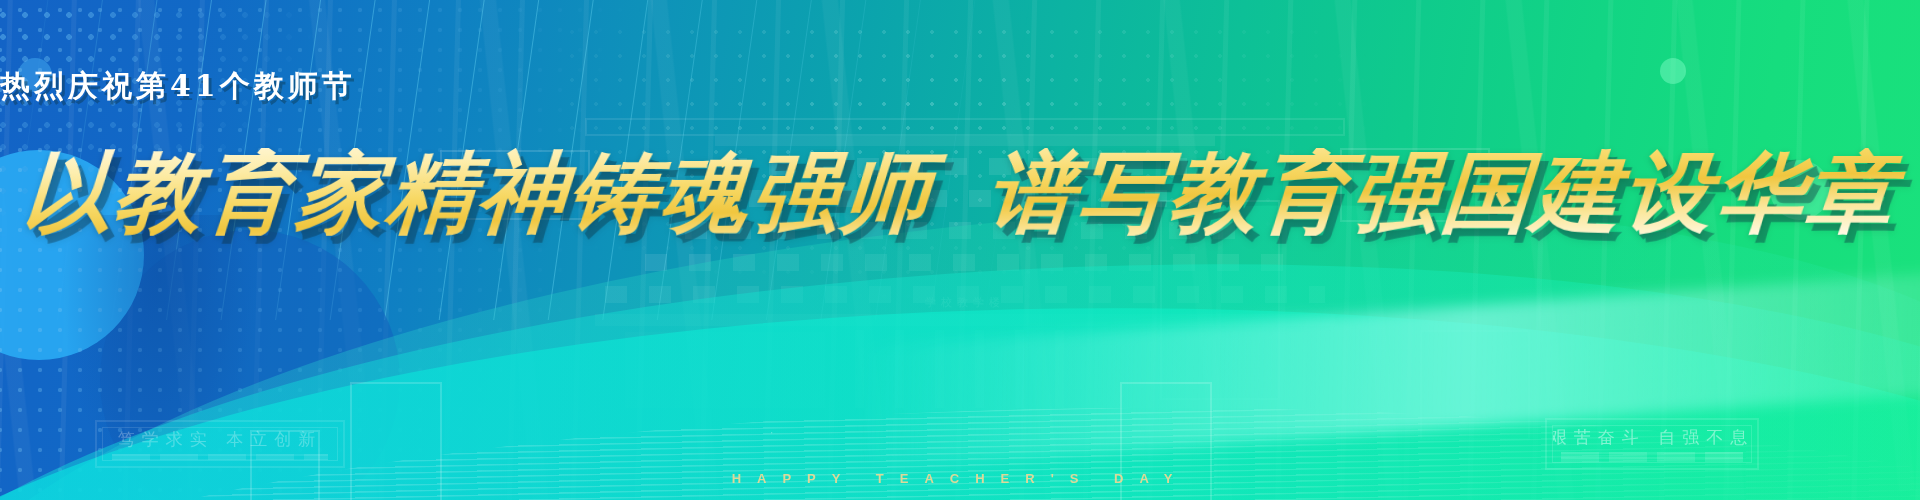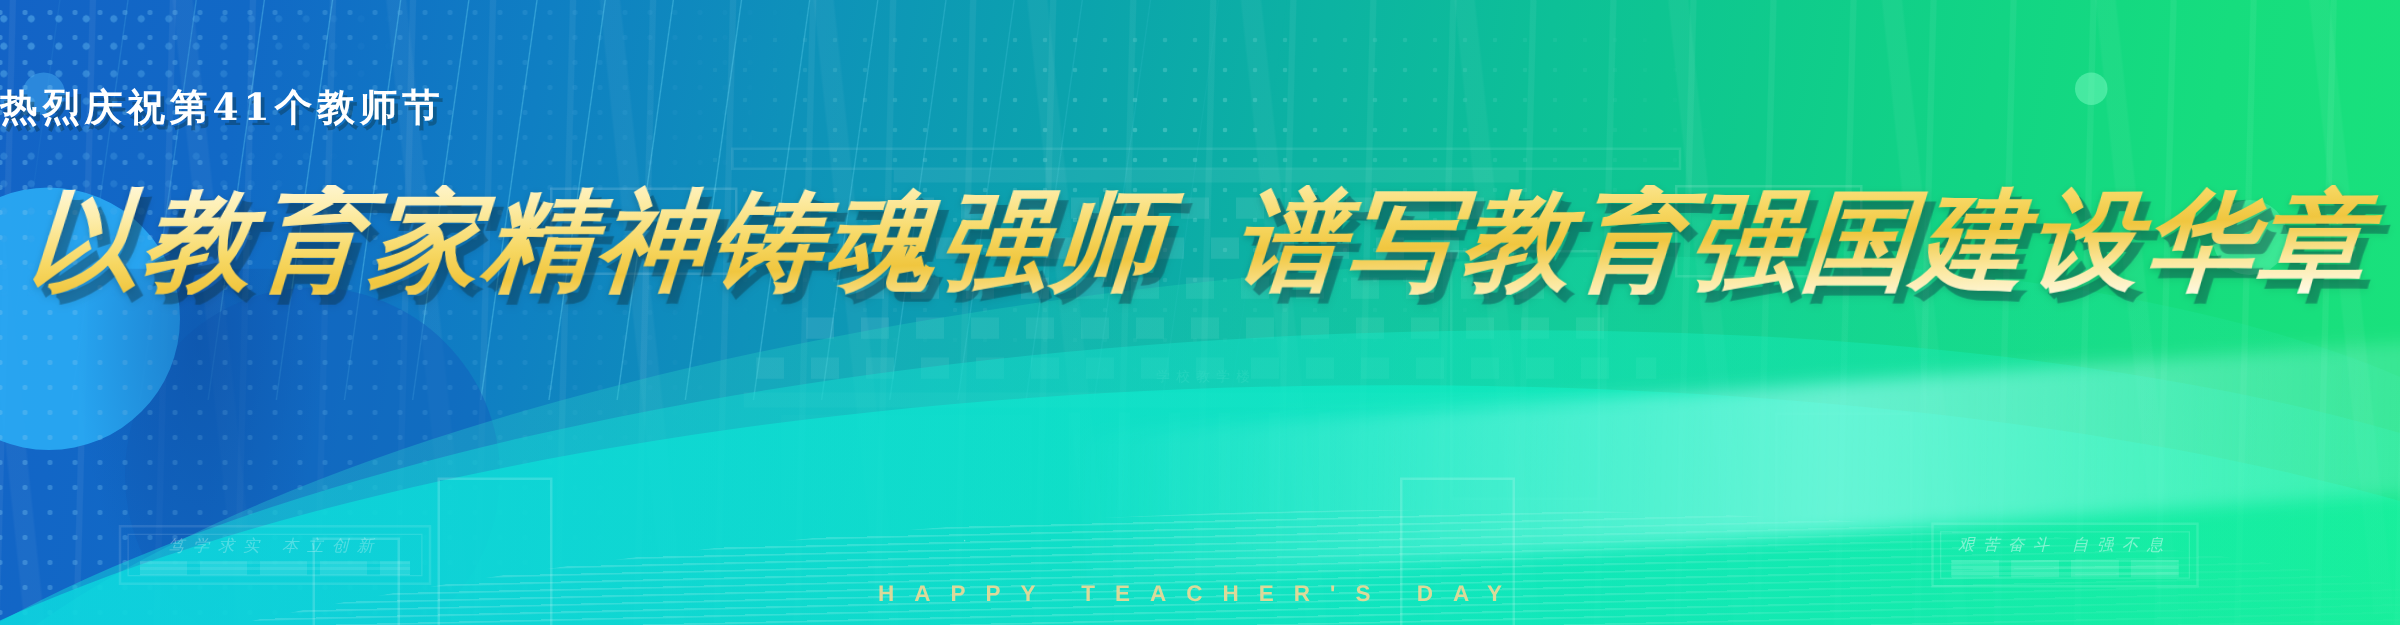--- a/index.html
+++ b/index.html
@@ -173,21 +173,21 @@
     text-shadow:3px 4px 0 rgba(10,50,65,.40);
     font-weight:600;
     white-space:nowrap;
     margin-top:12px;
   }
 
   
   #happy{
     position:absolute;left:0;right:0;bottom:14px;
     text-align:center;
-    font-size:18px;
+    font-size:13px;
     letter-spacing:16px;
     font-weight:700;
     color:rgba(235,216,150,.92);
     white-space:nowrap;
   }
 
   
   .motto-panel{
     position:absolute;
     border:2px solid rgba(255,255,255,.20);
@@ -196,23 +196,22 @@
   .motto-inner{
     border:1px solid rgba(255,255,255,.22);
     width:100%;height:100%;
     display:flex;flex-direction:column;
     align-items:center;justify-content:center;
     gap:3px;
     overflow:hidden;
   }
   .motto-line{
     font-family:"DejaVu Serif","Liberation Serif",serif;
-    font-size:13px;letter-spacing:7px;white-space:nowrap;
+    font-size:17px;letter-spacing:7px;white-space:nowrap;
     color:rgba(255,255,255,.50);
-    font-style:italic;
   }
   .motto-sub{
     width:92%;height:14px;
     background:repeating-linear-gradient(to right,
        rgba(255,255,255,.18) 0px, rgba(255,255,255,.18) 38px,
        rgba(255,255,255,0) 38px, rgba(255,255,255,0) 48px),
       repeating-linear-gradient(to bottom,
        rgba(255,255,255,.16) 0px, rgba(255,255,255,.16) 2px,
        rgba(255,255,255,0) 2px, rgba(255,255,255,0) 5px);
   }

